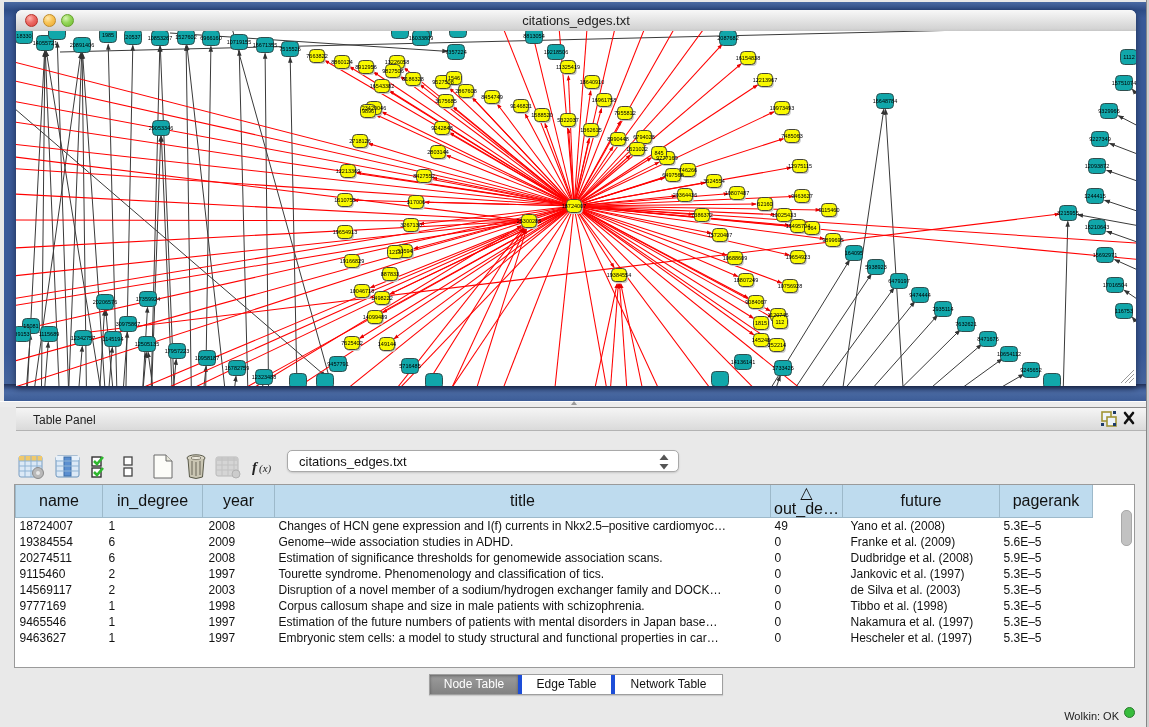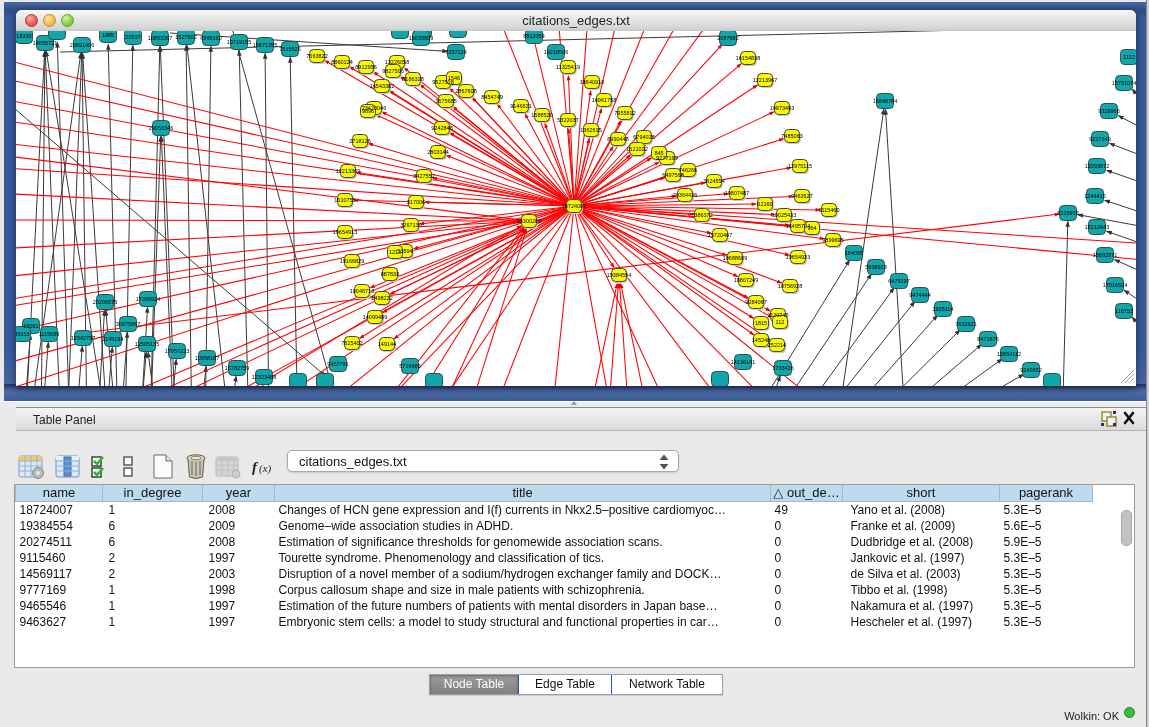--- a/index.html
+++ b/index.html
@@ -20,33 +20,33 @@
 #tphead span{position:absolute;left:17px;top:5px}
 #combo{position:absolute;left:287px;top:43px;width:392px;height:22px;background:#fff;
  border:1px solid #a9a9a9;border-radius:5px;font-size:13px;color:#111;
  box-shadow:0 1px 2px rgba(0,0,0,.15)}
 #combo .txt{position:absolute;left:11px;top:3px}
 table{border-collapse:collapse;table-layout:fixed;width:1121px;
  font-size:12px;color:#111}
 #tablebox{position:absolute;left:14px;top:77px;width:1121px;height:184px;
  background:#fff;border:1px solid #9a9a9a;overflow:hidden}
 th{background:#bedbee;border:1px solid #9db9ca;border-top:none;
- font-weight:normal;font-size:13px;height:14px;padding:0;color:#111}
+ font-weight:normal;font-size:16px;height:14px;padding:0;color:#111}
 td{height:16px;padding:0 0 0 4px;overflow:hidden;white-space:nowrap}
 td.c1,td.c2{padding-left:6px}
 td.c5{padding-left:8px}
 th.pad{background:#fff;border:none}
 tr{line-height:16px}
 #tabs{position:absolute;left:429px;top:267px;height:21px;display:flex;
  border:1px solid #9f9f9f;border-radius:0;overflow:hidden;background:#fff;
  font-size:12px;box-shadow:inset 0 1px 0 rgba(255,255,255,.7),0 1px 1px rgba(0,0,0,.12)}
 #tabs div{padding:2px 0 0;text-align:center;height:21px}
 #tabs .sel{background:linear-gradient(#9c9c9c,#7f7f7f);color:#fff;
  box-shadow:inset 0 1px 3px rgba(0,0,0,.35)}
-#tabs .nrm{color:#111;border-left:1px solid #1d4ed8}
+#tabs .nrm{color:#111;border-left:4px solid #1d4ed8}
 #mem{position:absolute;right:30px;top:303px;font-size:11px;color:#222}
 #memdot{position:absolute;right:14px;top:300px;width:11px;height:11px;
  border-radius:50%;background:#38bd3d;border:1px solid #2b7a2e}
 #rstrip{position:absolute;right:0;top:0;width:3px;height:727px;
  background:#cfcfcf;border-left:1px solid #868686}
 #divider{position:absolute;left:0;top:401px;width:1149px;height:6px;
  background:#ececec;border-top:1px solid #fdfdfd}
 </style></head><body>
 <div id="desk">
  <div id="band"></div>
@@ -698,21 +698,21 @@
    <col style="width:93px">
           <col>
         </colgroup>
    <tbody>
           <tr>
             <th>name</th>
             <th>in_degree</th>
             <th>year</th>
             <th>title</th>
             <th>△ out_de…</th>
-            <th>short</th>
+            <th>future</th>
             <th>pagerank</th>
             <th class="pad"></th>
           </tr>
    <tr>
             <td class="c0">18724007</td>
             <td class="c1">1</td>
             <td class="c2">2008</td>
             <td class="c3">Changes of HCN gene expression and I(f) currents in Nkx2.5–positive cardiomyoc…</td>
             <td class="c4">49</td>
             <td class="c5">Yano et al. (2008)</td>

